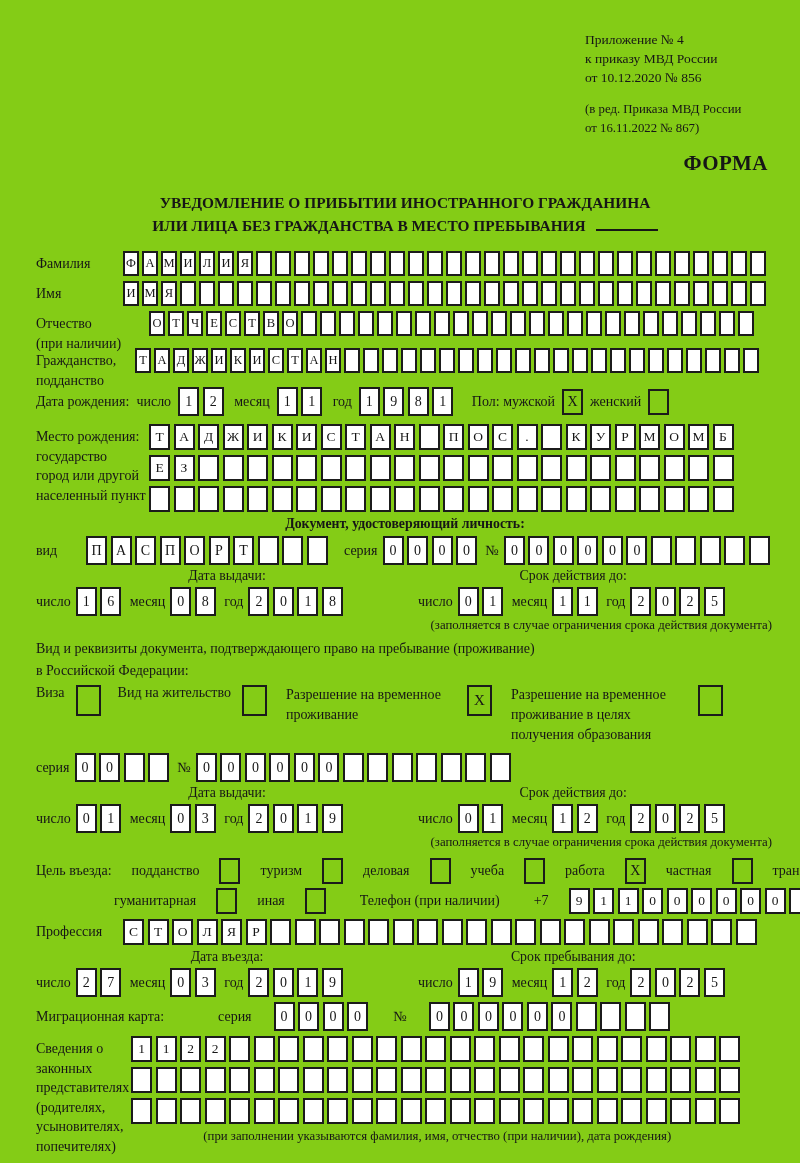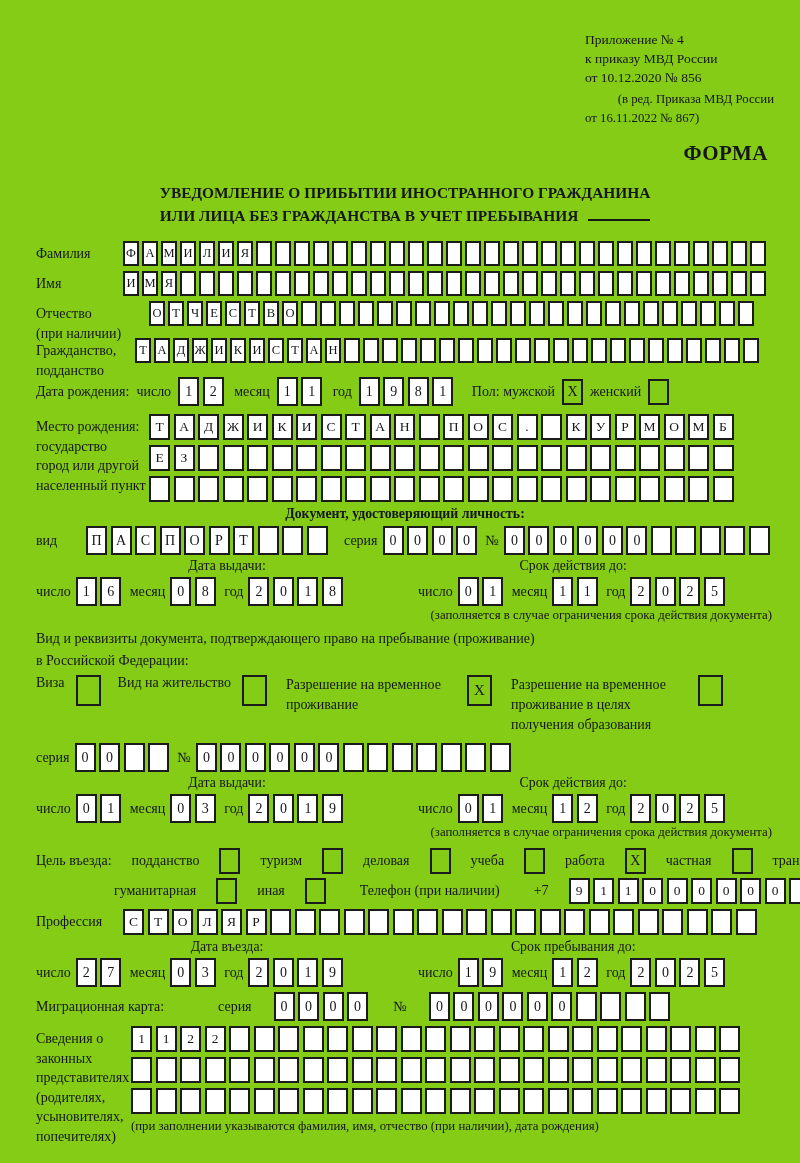--- a/index.html
+++ b/index.html
@@ -13,21 +13,21 @@
     width:800px; height:1163px;
     background:#84cc16;
     overflow:hidden;
     padding:30px 26px 0 36px;
     position:relative;
   }
 
   
   .ref { margin-left:549px; font-size:13.5px; line-height:19px; }
   .ref .small { font-size:12.8px; }
-  .ref .gap { margin-top:3px;text-align:right; }
+  .ref .gap { margin-top:13px; }
   .forma { text-align:right; padding-right:6px; font-weight:bold; font-size:21px; margin-top:13px; letter-spacing:.5px; }
 
   .title { text-align:center; font-weight:bold; font-size:15.4px; line-height:23px; margin-top:15px; }
   .title-line { display:inline-block; width:62px; border-bottom:2.5px solid #161616; margin-left:10px; }
 
   .section { text-align:center; font-weight:bold; font-size:13.6px; margin-top:21px; white-space:nowrap; }
 
   
   .row { display:flex; align-items:center; margin-top:6px; }
   .row.top { align-items:flex-start; }
@@ -63,41 +63,41 @@
 
   .plain { font-size:14px; line-height:22px; }
   .viza-row { display:flex; align-items:flex-start; gap:11px; margin-top:3px; font-size:14px; }
   .center-lbl { text-align:left; line-height:20px; flex-shrink:0; }
   .w170{width:170px;} .w176{width:176px;}
   .purpose { display:flex; align-items:center; gap:20px; font-size:14px; }
 
   .col { display:flex; flex-direction:column; } .mt4{margin-top:4px;} .mt5{margin-top:5px;} .mt8{margin-top:8px;}
   .mt10{margin-top:10px;} .mt14{margin-top:14px;}
   .gpl{margin-left:8px;}
-  .reps-note { font-size:12.8px; margin-top:5px; }
+  .reps-note { font-size:12.8px; margin-top:5px; text-align:center; }
 </style>
 </head>
 <body>
 
 <div class="page">
 
   <div class="ref">
     <div>Приложение № 4</div>
     <div>к приказу МВД России</div>
     <div>от 10.12.2020 № 856</div>
     <div class="small gap">(в ред. Приказа МВД России</div>
     <div class="small">от 16.11.2022 № 867)</div>
   </div>
 
   <div class="forma">ФОРМА</div>
 
   <div class="title">
     <div>УВЕДОМЛЕНИЕ О ПРИБЫТИИ ИНОСТРАННОГО ГРАЖДАНИНА</div>
     <div>
-      <span>ИЛИ ЛИЦА БЕЗ ГРАЖДАНСТВА В УЧЕТ ПРЕБЫВАНИЯ</span><span class="title-line"></span>
+      <span>ИЛИ ЛИЦА БЕЗ ГРАЖДАНСТВА В МЕСТО ПРЕБЫВАНИЯ</span><span class="title-line"></span>
     </div>
   </div>
 
 
   <div class="row mt14">
     <div class="lbl w87">Фамилия</div>
     <div class="cells c-sm">
         <span>Ф</span>
         <span>А</span>
         <span>М</span>

